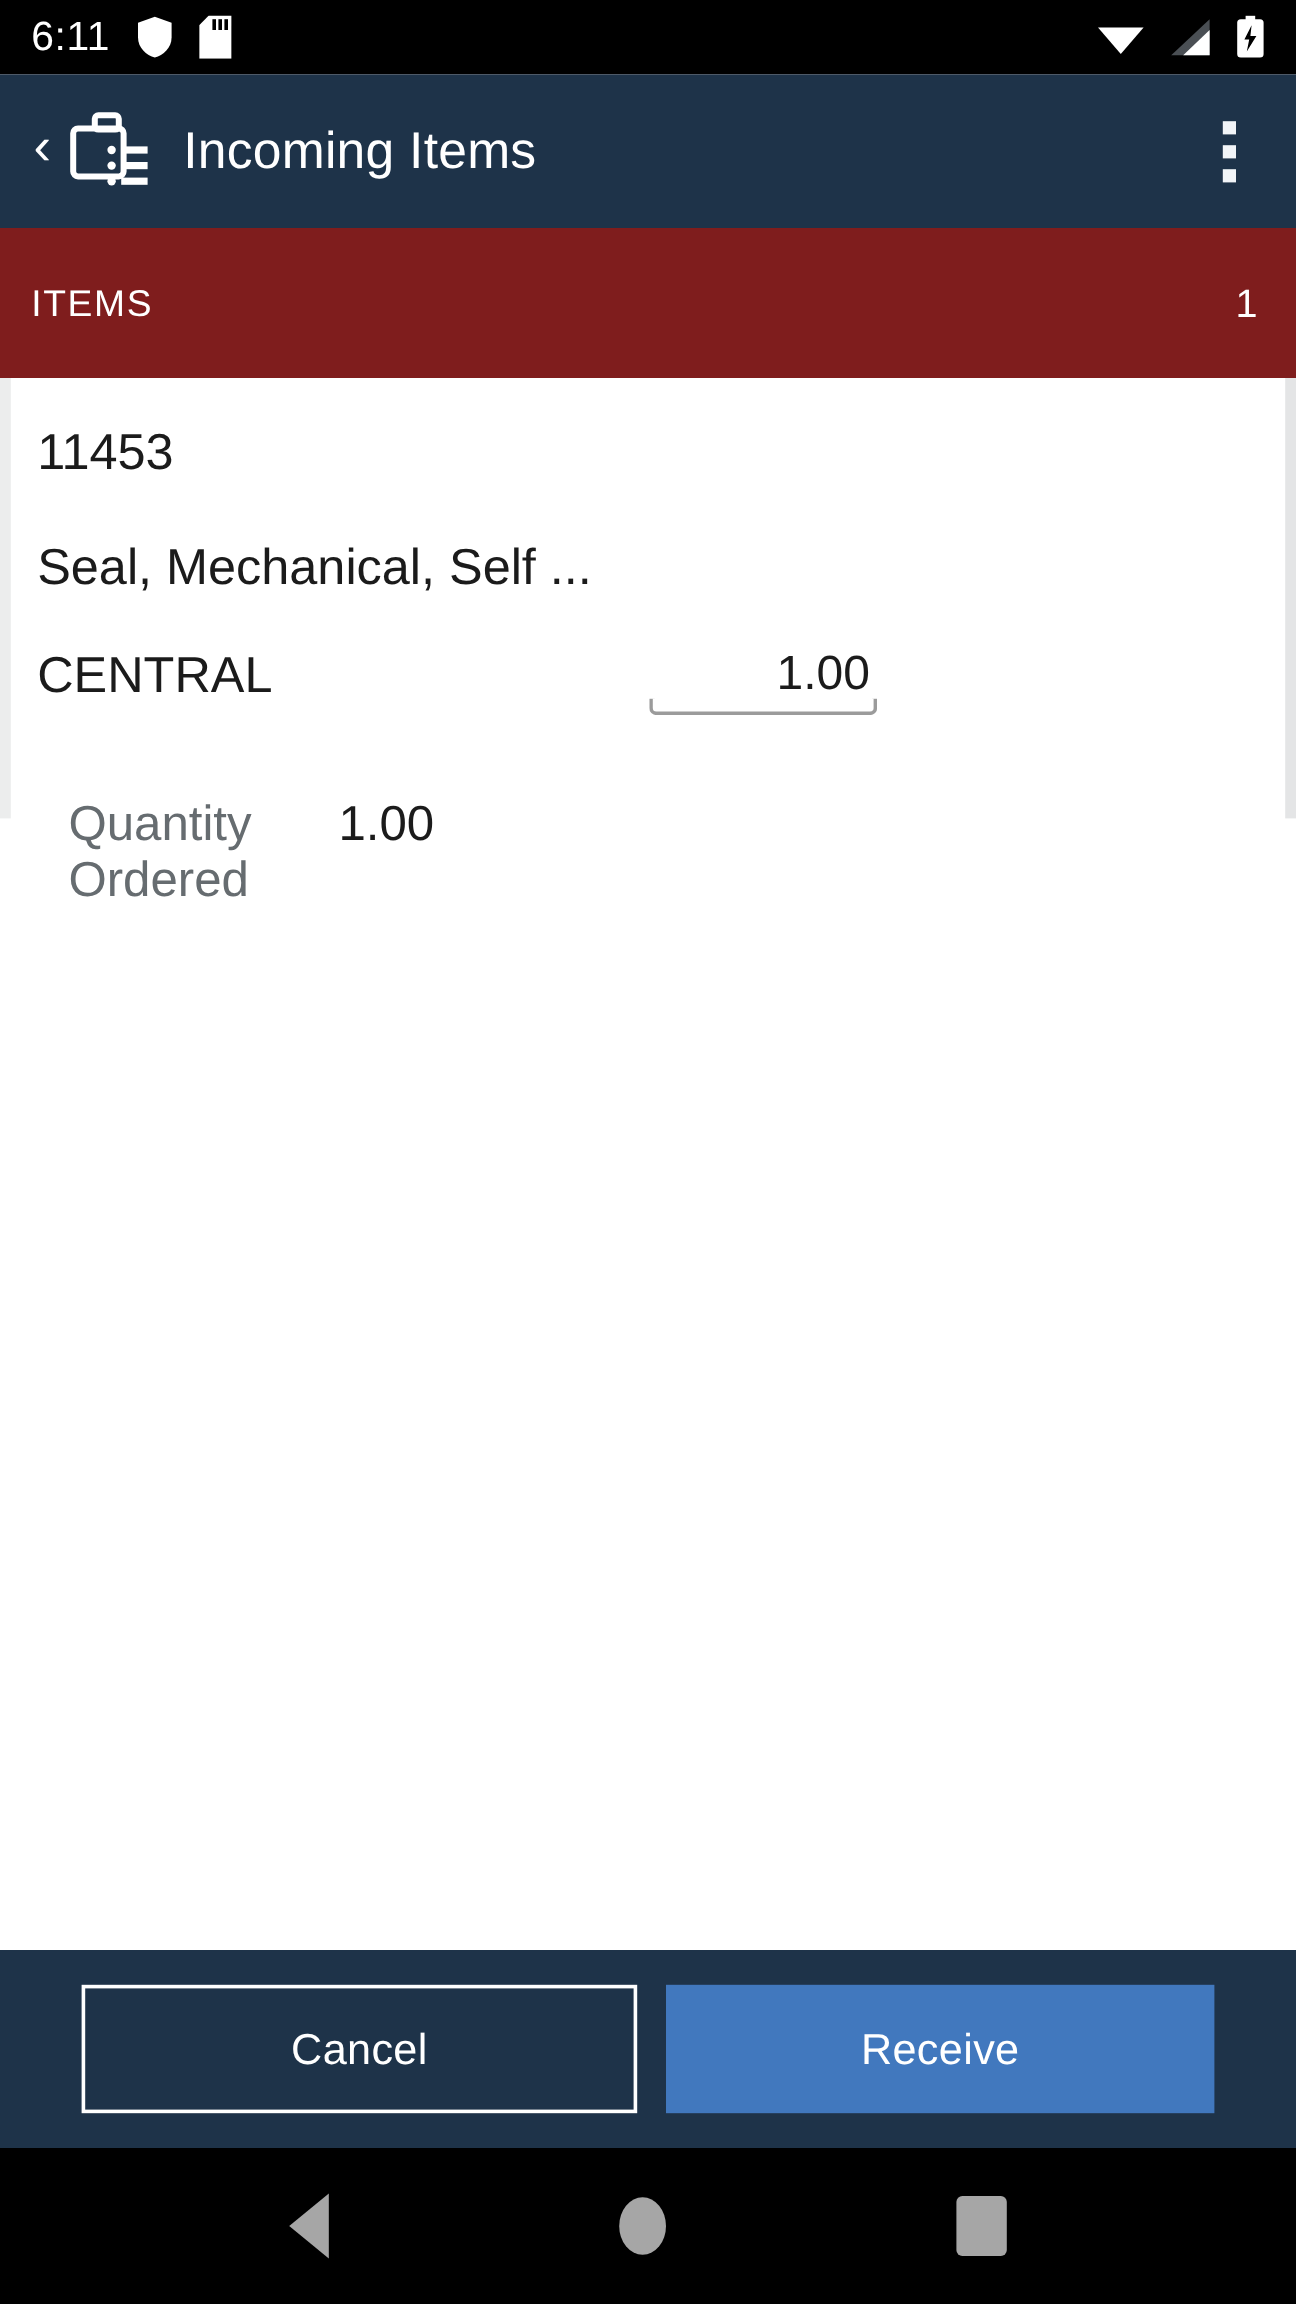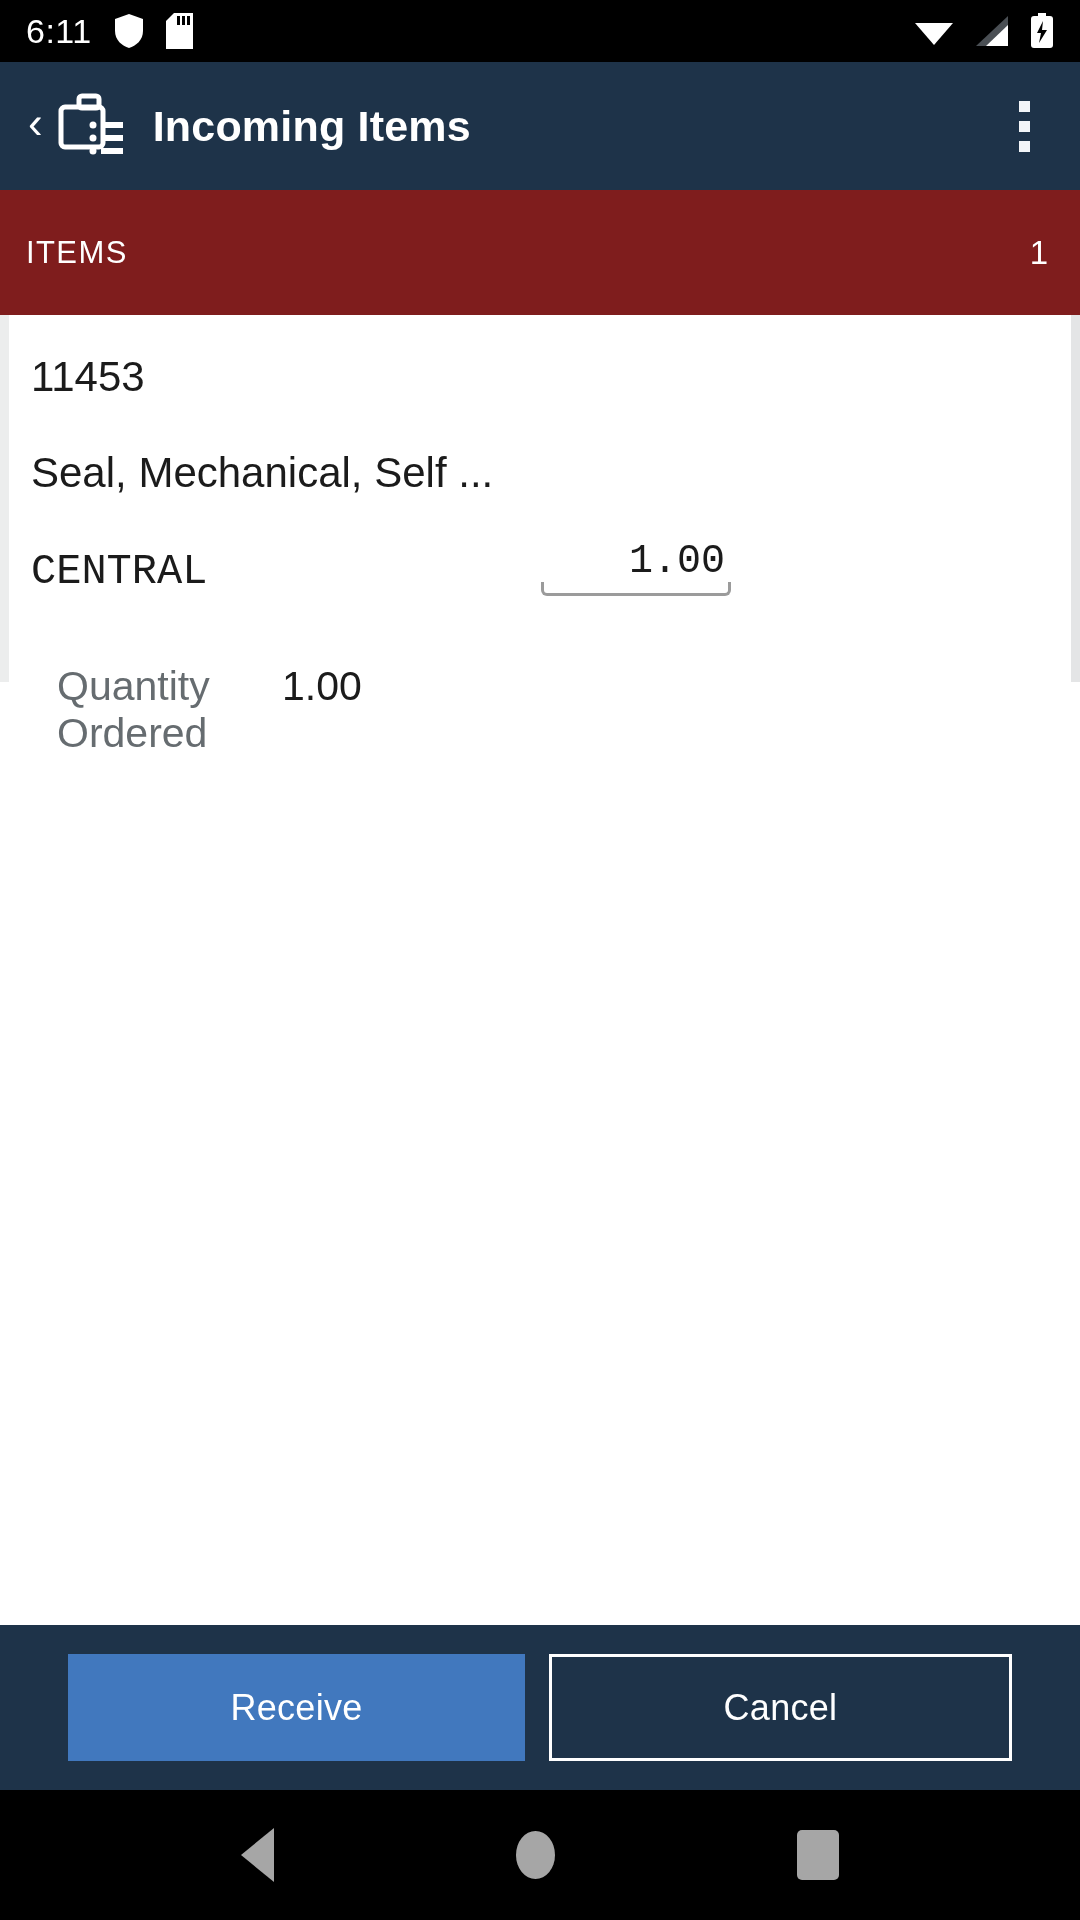--- a/index.html
+++ b/index.html
@@ -27,21 +27,21 @@
     flex:0 0 128px; height:128px; background:#1e3349;
     display:flex; align-items:center; padding:0 28px 0 24px;
   }
   .back-chevron {
     color:#ffffff; font-size:44px; line-height:1;
     padding:0 4px 6px 4px; flex:0 0 auto;
   }
   .appbar-icon { margin-left:6px; flex:0 0 auto; display:block; }
   .appbar-title {
     color:#ffffff; font-size:43px; margin-left:28px;
-    letter-spacing:0.2px; white-space:nowrap;font-weight:bold;
+    letter-spacing:0.2px; white-space:nowrap;
   }
   .overflow {
     margin-left:auto; width:56px; height:80px;
     display:flex; flex-direction:column; align-items:center;
     justify-content:center; gap:9px;
   }
   .overflow span { width:11px; height:11px; background:#f2f5f8; display:block; }
 
   
   .itemsbar {
@@ -63,21 +63,21 @@
     padding:0 24px 0 22px;
   }
   .row1 {
     display:flex; align-items:baseline;
     padding-top:38px;
     flex-direction:column;
   }
   .item-code { font-size:42px; color:#1b1b1b; width:250px; }
   .item-desc { font-size:42px; color:#1b1b1b;margin-top:48px; }
 
-  .row2 { display:flex; align-items:flex-end; padding-top:42px;font-family:Liberation Mono, monospace; }
+  .row2 { display:flex; align-items:flex-start; padding-top:42px; }
   .loc { font-size:42px; color:#1b1b1b; width:510px; }
   .uom { font-size:42px; color:#1b1b1b; flex:1 1 auto; }
   .qty-field {
     width:190px; flex:0 0 190px; position:relative;
     padding-bottom:12px;
   }
   .qty-value {
     font-size:40px; color:#1b1b1b; text-align:right;
     display:block; padding-right:6px;
   }
@@ -197,22 +197,22 @@
 
       <div class="row3">
         <span class="qo-label">Quantity Ordered</span>
         <span class="qo-value">1.00</span>
       </div>
 
     </div>
   </div>
 
   <div class="actionbar">
+    <div class="btn btn-cancel">Cancel</div>
     <div class="btn btn-receive">Receive</div>
-    <div class="btn btn-cancel">Cancel</div>
   </div>
 
   <div class="navbar">
     <div class="nav-back"></div>
     <div class="nav-home"></div>
     <div class="nav-recents"></div>
   </div>
 
 </div>
 

